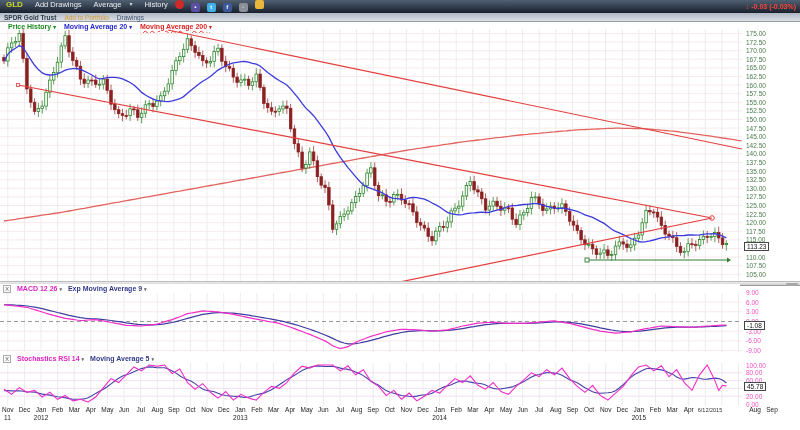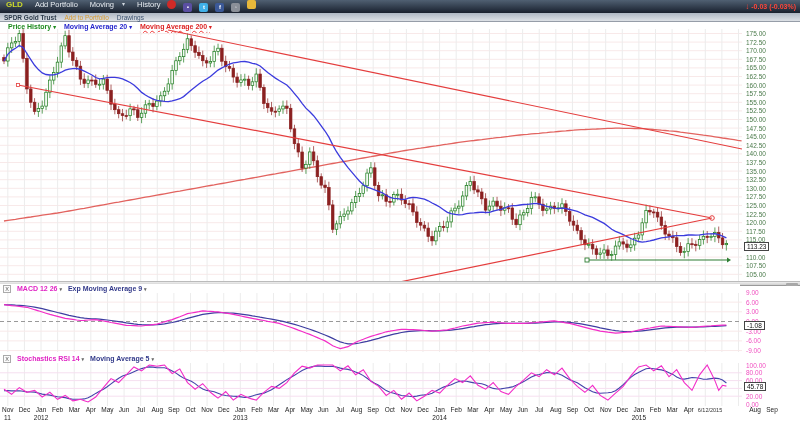--- a/index.html
+++ b/index.html
@@ -66,22 +66,22 @@
   .xyear  { position:absolute; top:414px; font-size:6.5px; color:#222; transform:translateX(-50%); }
   .xdate  { position:absolute; top:407px; font-size:5.5px; color:#333; transform:translateX(-50%); }
 </style>
 </head>
 <body>
 
 <div id="stage">
 
   <div id="toolbar">
     <span class="titem sym">GLD</span>
-    <span class="titem">Add Portfolio</span>
-    <span class="titem">Moving</span>
+    <span class="titem">Add Drawings</span>
+    <span class="titem">Average</span>
     <span class="caret">▾</span>
     <span class="titem">History</span>
     <span id="toolbar-icons"><span class="ticon round" style="background: rgb(207, 42, 39);"></span><span class="ticon" style="background: rgb(90, 79, 162);">▪</span><span class="ticon" style="background: rgb(63, 176, 232);">t</span><span class="ticon" style="background: rgb(59, 89, 152);">f</span><span class="ticon" style="background: rgb(138, 143, 152);">◦</span><span class="ticon" style="background: rgb(232, 184, 58);"></span></span>
     <div id="quote-change">
       <span class="dn">↓</span><span>-0.03 (-0.03%)</span>
     </div>
   </div>
 
   <div id="subbar">
     <span class="sitem name">SPDR Gold Trust</span>

